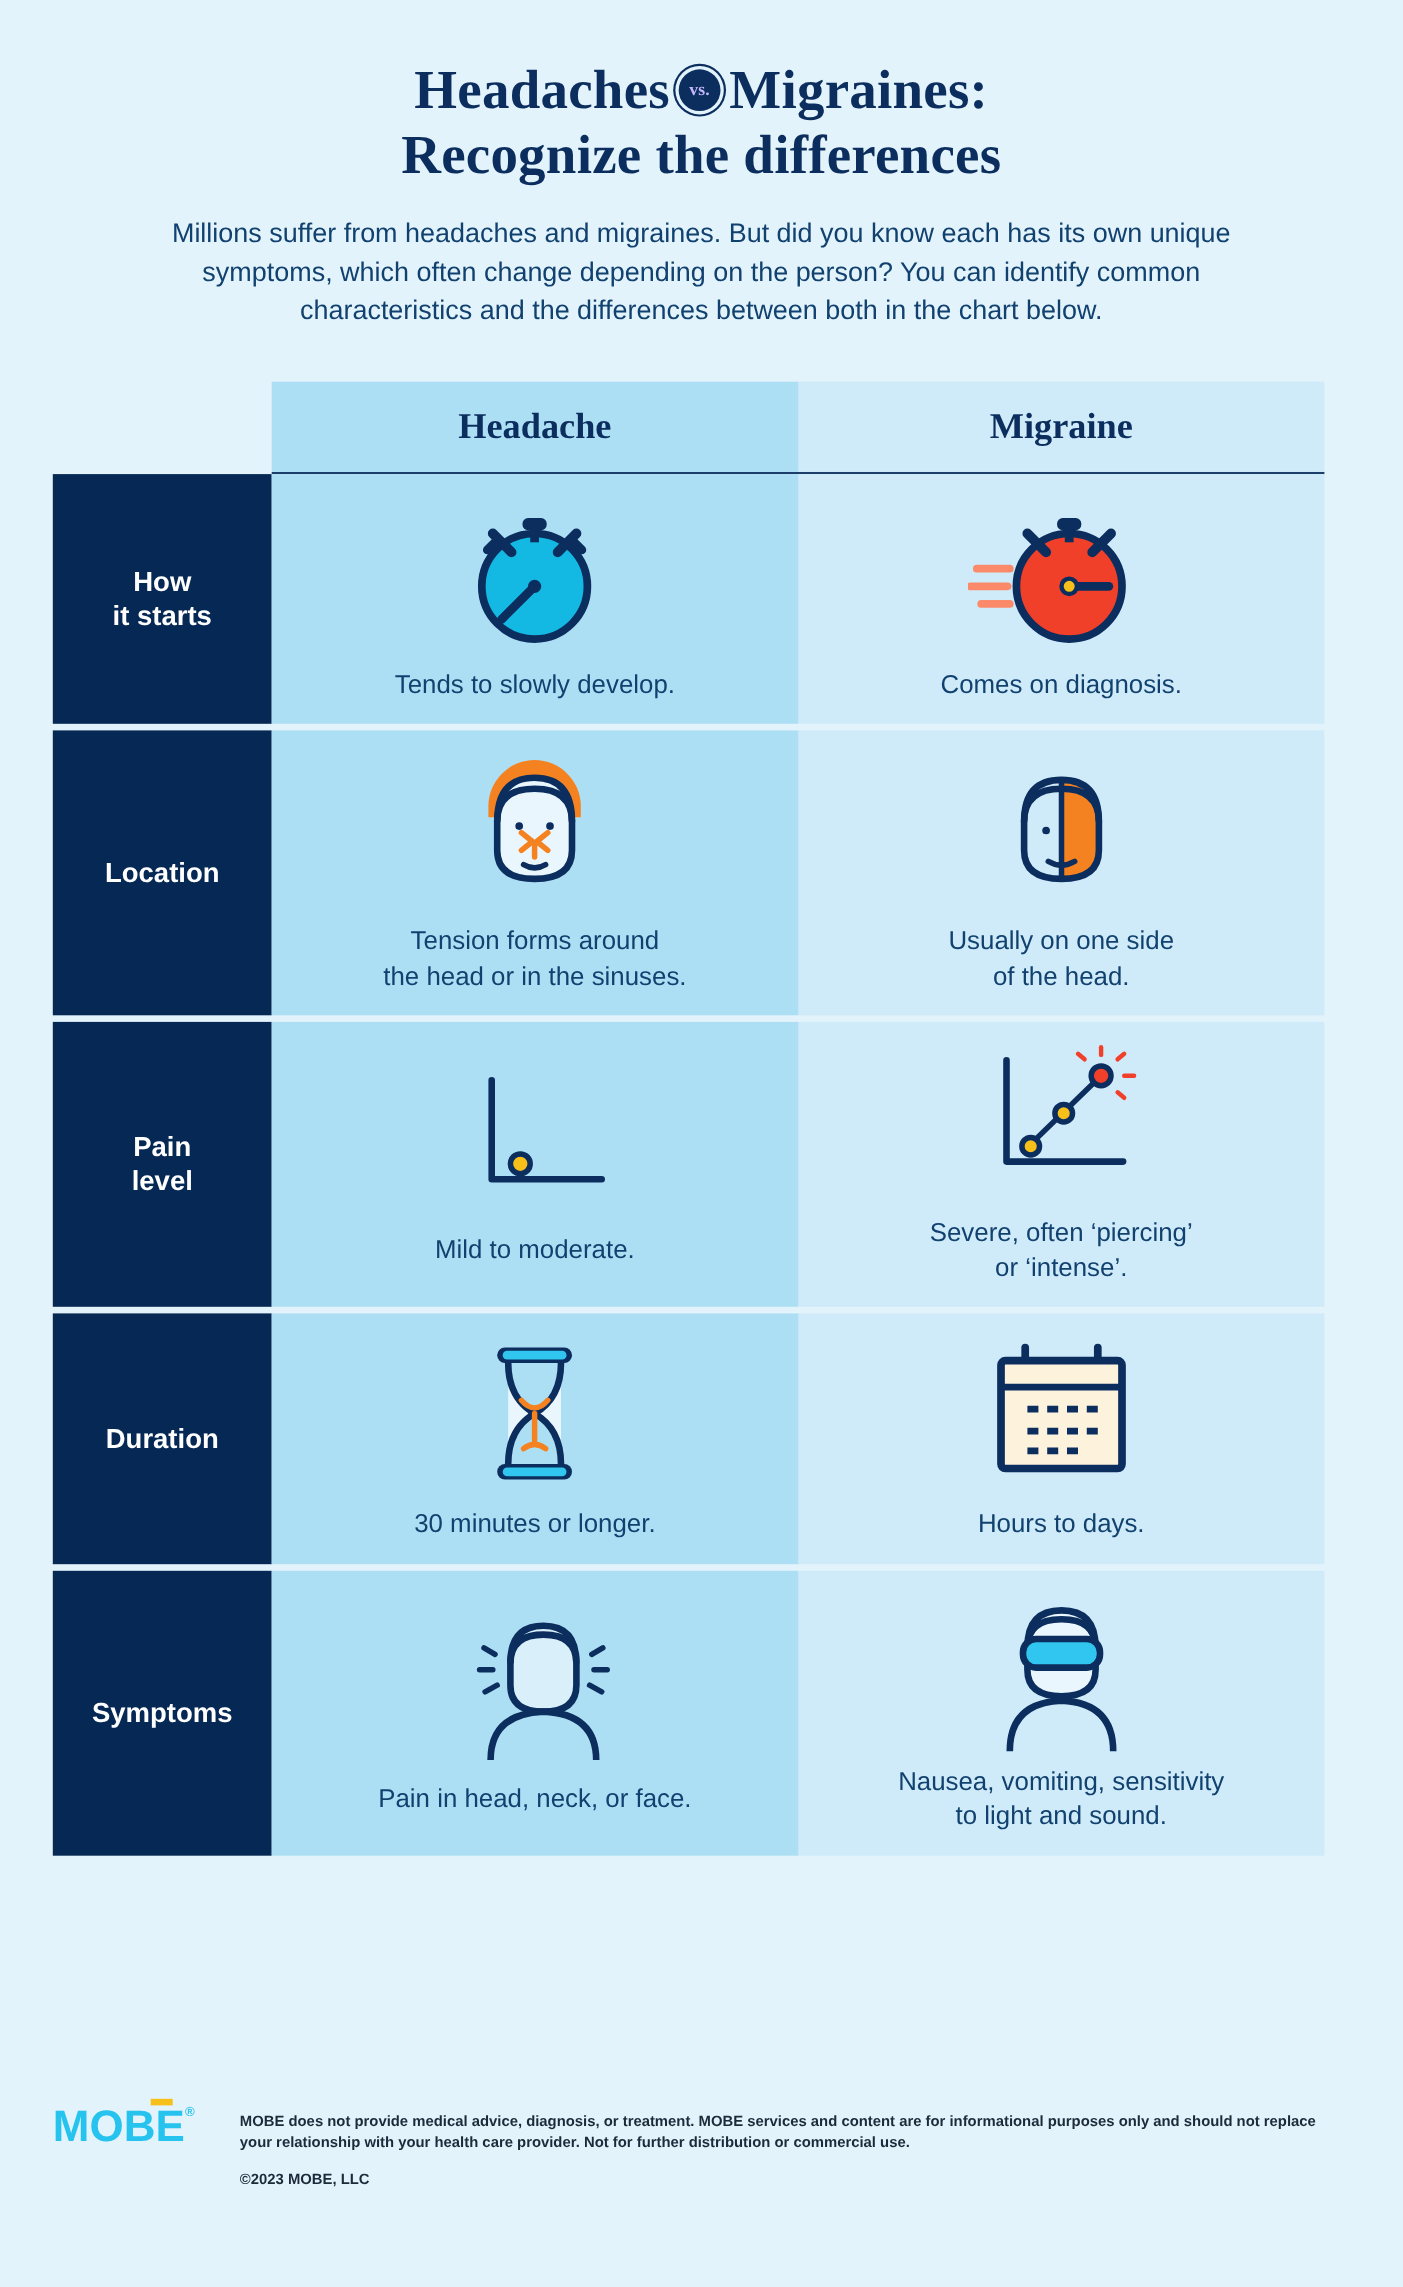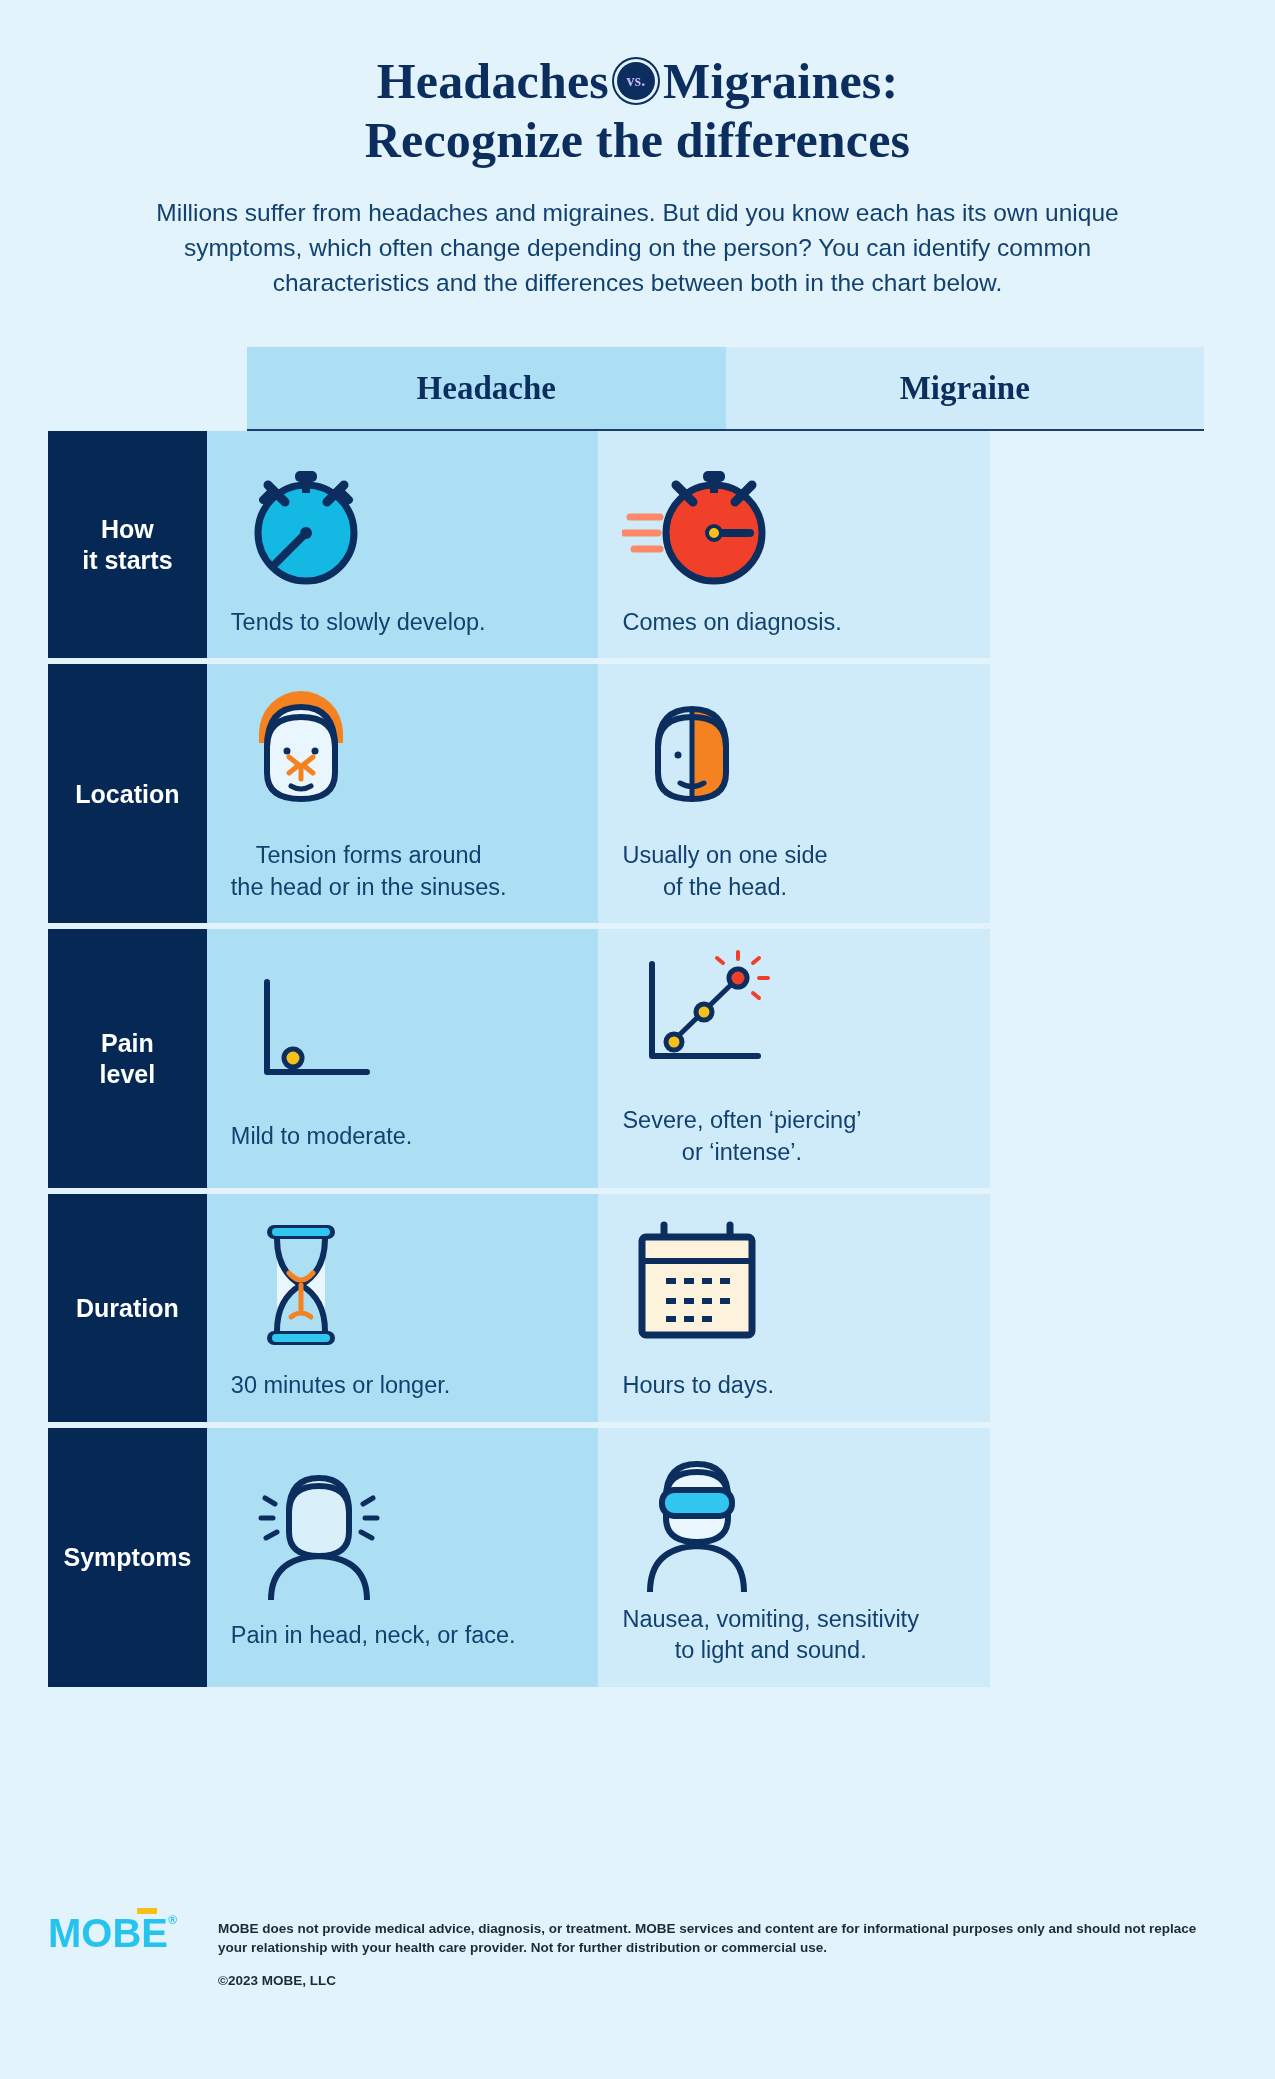--- a/index.html
+++ b/index.html
@@ -81,38 +81,38 @@
   .ch.headache { background: #addff4; }
   .ch.migraine { background: #cfeaf8; }
 
   .rule {
     margin-left: 199px;
     width: 957px;
     height: 2px;
     background: #1b3e6b;
   }
 
-  .row { display: flex; width: 942px; }
+  .row { display: flex; width: 1156px; }
   .rowlabel {
     width: 199px;
     background: #062854;
     color: #ffffff;
     font-size: 25px;
     font-weight: bold;
     line-height: 1.22;
     display: flex;
     align-items: center;
     justify-content: center;
     text-align: center;
   }
   .cell {
     width: 478.5px;
     display: flex;
     flex-direction: column;
-    align-items: flex-start;
+    align-items: center;
     justify-content: center;
     padding: 16px 24px 20px;
     text-align: center;
   }
   .cell.headache { background: #addff4; }
   .cell.migraine { background: #cfeaf8; }
   .cell .icon { height: 150px; display: flex; align-items: center; justify-content: center; }
   .cell .caption {
     margin-top: 10px;
     color: #11416f;

